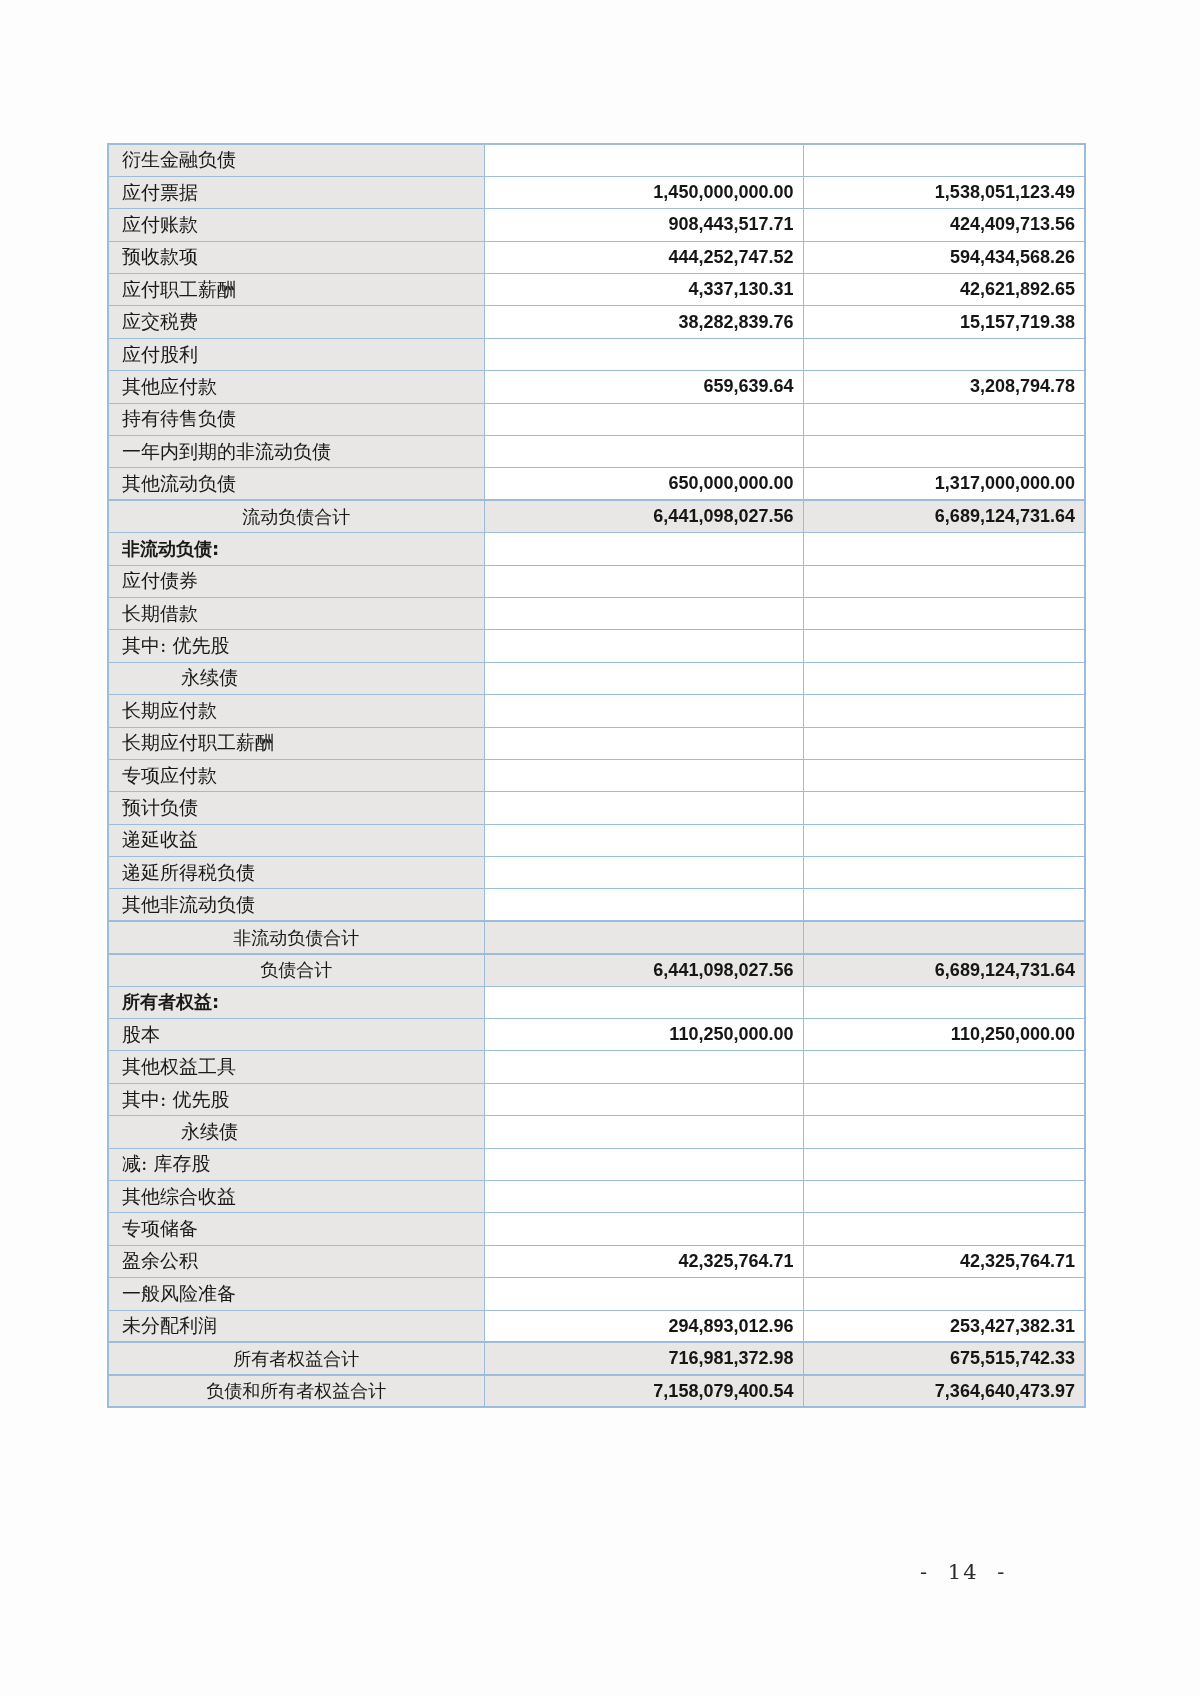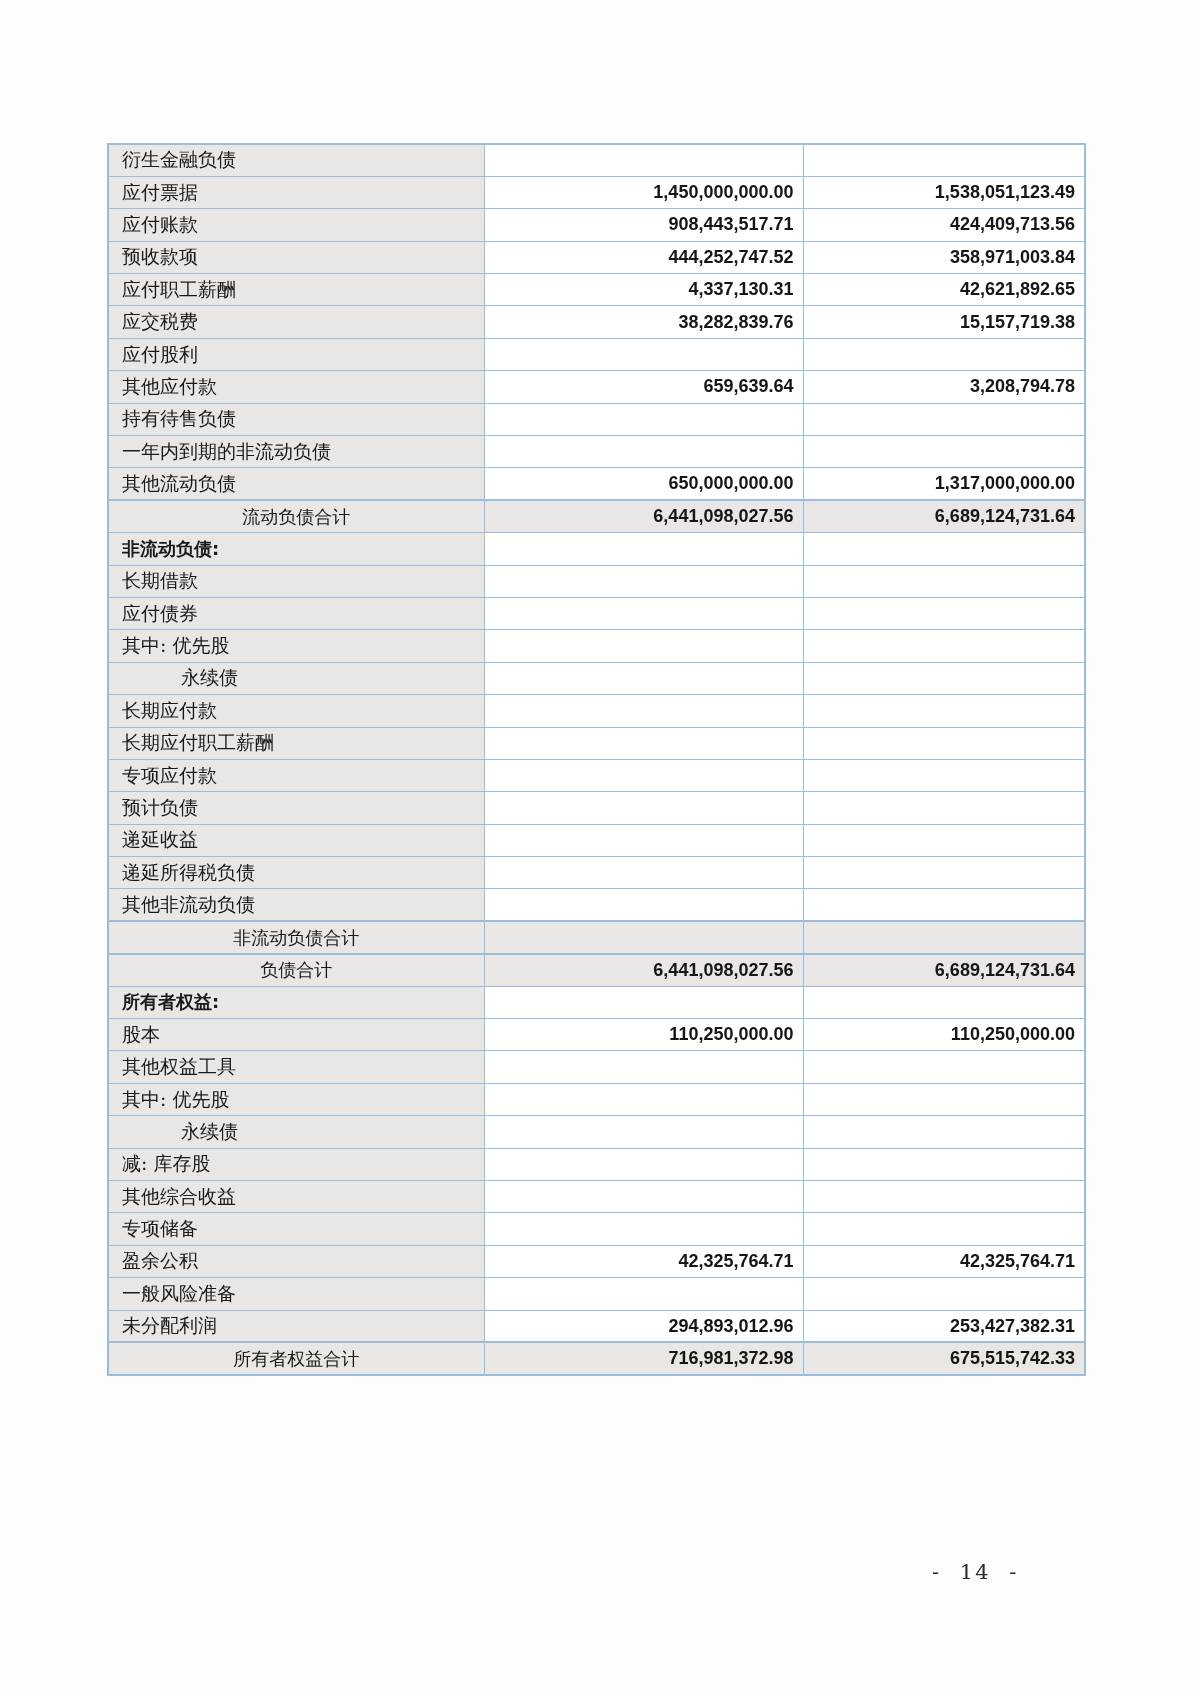--- a/index.html
+++ b/index.html
@@ -36,21 +36,21 @@
   }
   td.num{
     background:#fff;
     font-family:"Liberation Sans","DejaVu Sans",sans-serif;
     font-weight:700;font-size:18px;
     text-align:right;padding-right:9px;color:#161616;
   }
   tr.row-total td{background:var(--grey);border-top-width:2px;}
   .page-number{
     position:absolute;left:920px;top:1560px;
-    font-size:21px;color:#2b2b2b;letter-spacing:2px;word-spacing:10px;margin-left:12px;
+    font-size:21px;color:#2b2b2b;letter-spacing:2px;word-spacing:10px;
   }
 </style>
 </head>
 <body>
 
 <div class="page">
 
   <table class="bs">
     <colgroup>
       <col style="width:376px">
@@ -69,21 +69,21 @@
           <td class="num">1,538,051,123.49</td>
         </tr>
         <tr>
           <td class="lbl">应付账款</td>
           <td class="num">908,443,517.71</td>
           <td class="num">424,409,713.56</td>
         </tr>
         <tr>
           <td class="lbl">预收款项</td>
           <td class="num">444,252,747.52</td>
-          <td class="num">358,971,003.84</td>
+          <td class="num">594,434,568.26</td>
         </tr>
         <tr>
           <td class="lbl">应付职工薪酬</td>
           <td class="num">4,337,130.31</td>
           <td class="num">42,621,892.65</td>
         </tr>
         <tr>
           <td class="lbl">应交税费</td>
           <td class="num">38,282,839.76</td>
           <td class="num">15,157,719.38</td>
@@ -117,26 +117,26 @@
           <td class="lbl total">流动负债合计</td>
           <td class="num">6,441,098,027.56</td>
           <td class="num">6,689,124,731.64</td>
         </tr>
         <tr>
           <td class="lbl section">非流动负债:</td>
           <td class="num"></td>
           <td class="num"></td>
         </tr>
         <tr>
+          <td class="lbl">应付债券</td>
+          <td class="num"></td>
+          <td class="num"></td>
+        </tr>
+        <tr>
           <td class="lbl">长期借款</td>
-          <td class="num"></td>
-          <td class="num"></td>
-        </tr>
-        <tr>
-          <td class="lbl">应付债券</td>
           <td class="num"></td>
           <td class="num"></td>
         </tr>
         <tr>
           <td class="lbl">其中: 优先股</td>
           <td class="num"></td>
           <td class="num"></td>
         </tr>
         <tr>
           <td class="lbl indent">永续债</td>
@@ -241,18 +241,23 @@
         <tr>
           <td class="lbl">未分配利润</td>
           <td class="num">294,893,012.96</td>
           <td class="num">253,427,382.31</td>
         </tr>
         <tr class="row-total">
           <td class="lbl total">所有者权益合计</td>
           <td class="num">716,981,372.98</td>
           <td class="num">675,515,742.33</td>
         </tr>
+        <tr class="row-total">
+          <td class="lbl total">负债和所有者权益合计</td>
+          <td class="num">7,158,079,400.54</td>
+          <td class="num">7,364,640,473.97</td>
+        </tr>
       </tbody>
   </table>
 
   <div class="page-number">- 14 -</div>
 
 </div>
 
 </body></html>

